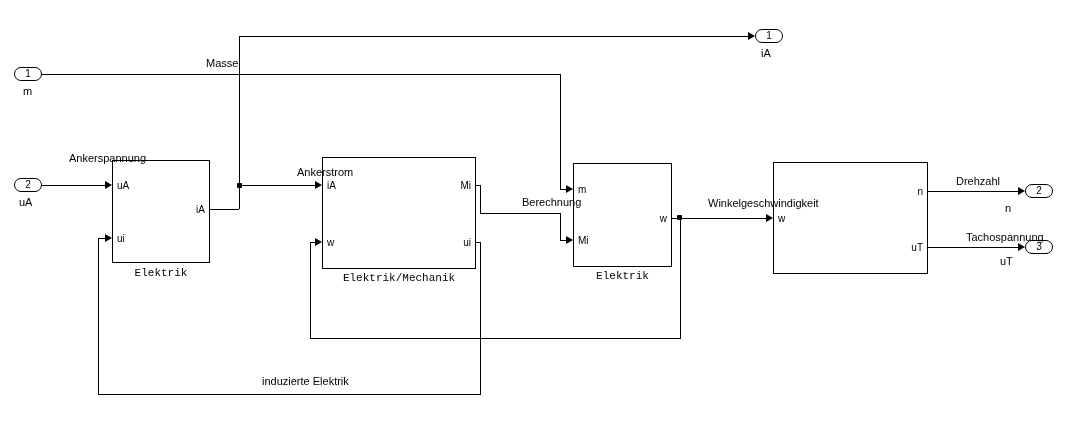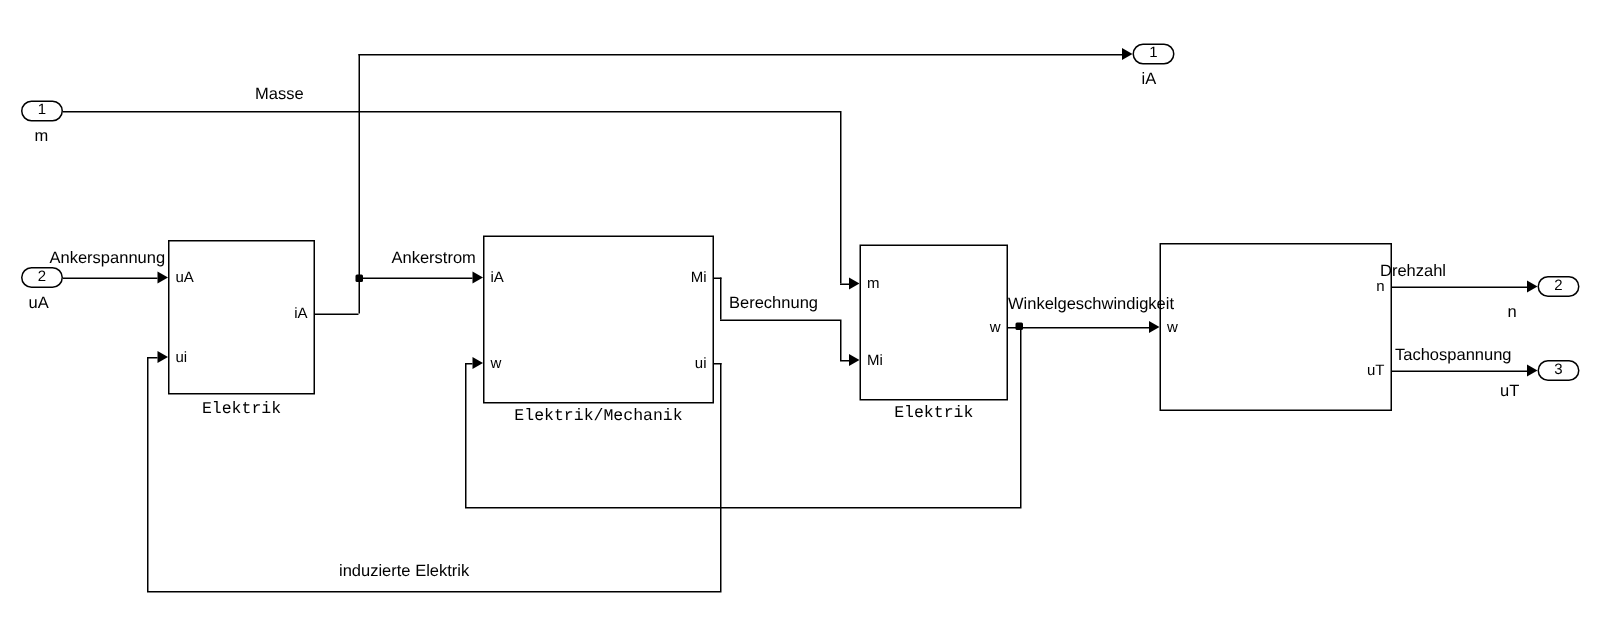--- a/index.html
+++ b/index.html
@@ -11,21 +11,21 @@
   .arrow{position:absolute;width:0;height:0;
          border-top:4px solid transparent;border-bottom:4px solid transparent;
          border-left:7px solid #000;}
   .dot{position:absolute;width:5px;height:5px;background:#000;border-radius:1px;}
   .block{position:absolute;background:#fff;border:1px solid #000;box-sizing:border-box;}
   .plabel{position:absolute;font-size:10px;line-height:12px;white-space:nowrap;}
   .blabel{position:absolute;font-size:11px;text-align:center;white-space:nowrap;font-family:Liberation Mono, monospace;}
   .ioport{position:absolute;width:28px;height:14px;border:1px solid #000;border-radius:7px;
           box-sizing:border-box;text-align:center;font-size:10px;line-height:12px;background:#fff;}
   .pname{position:absolute;font-size:11px;white-space:nowrap;}
-  .slabel{position:absolute;font-size:11px;white-space:nowrap;}
+  .slabel{position:absolute;font-size:11px;white-space:nowrap;margin-left:36px;}
 </style>
 </head>
 <body>
 
 <div class="canvas">
 
   <div class="wire h" style="left:42px;top:74px;width:518px"></div>
   <div class="wire v" style="left:560px;top:74px;height:115px"></div>
   <div class="wire h" style="left:560px;top:189px;width:6px"></div>
 
@@ -108,21 +108,21 @@
   <div class="ioport" style="left:755px;top:29px"><span>1</span></div>
   <div class="pname" style="left:761px;top:47px">iA</div>
 
   <div class="ioport" style="left:1025px;top:184px"><span>2</span></div>
   <div class="pname" style="left:1005px;top:202px">n</div>
 
   <div class="ioport" style="left:1025px;top:240px"><span>3</span></div>
   <div class="pname" style="left:1000px;top:255px">uT</div>
 
   <div class="slabel" style="left:170px;top:57px">Masse</div>
-  <div class="slabel" style="left:33px;top:166px">Ankerspannung</div>
+  <div class="slabel" style="left:33px;top:152px">Ankerspannung</div>
   <div class="slabel" style="left:261px;top:166px">Ankerstrom</div>
   <div class="slabel" style="left:486px;top:196px">Berechnung</div>
   <div class="slabel" style="left:672px;top:197px">Winkelgeschwindigkeit</div>
   <div class="slabel" style="left:920px;top:175px">Drehzahl</div>
   <div class="slabel" style="left:930px;top:231px">Tachospannung</div>
   <div class="slabel" style="left:226px;top:375px">induzierte Elektrik</div>
 
 </div>
 
 </body></html>

